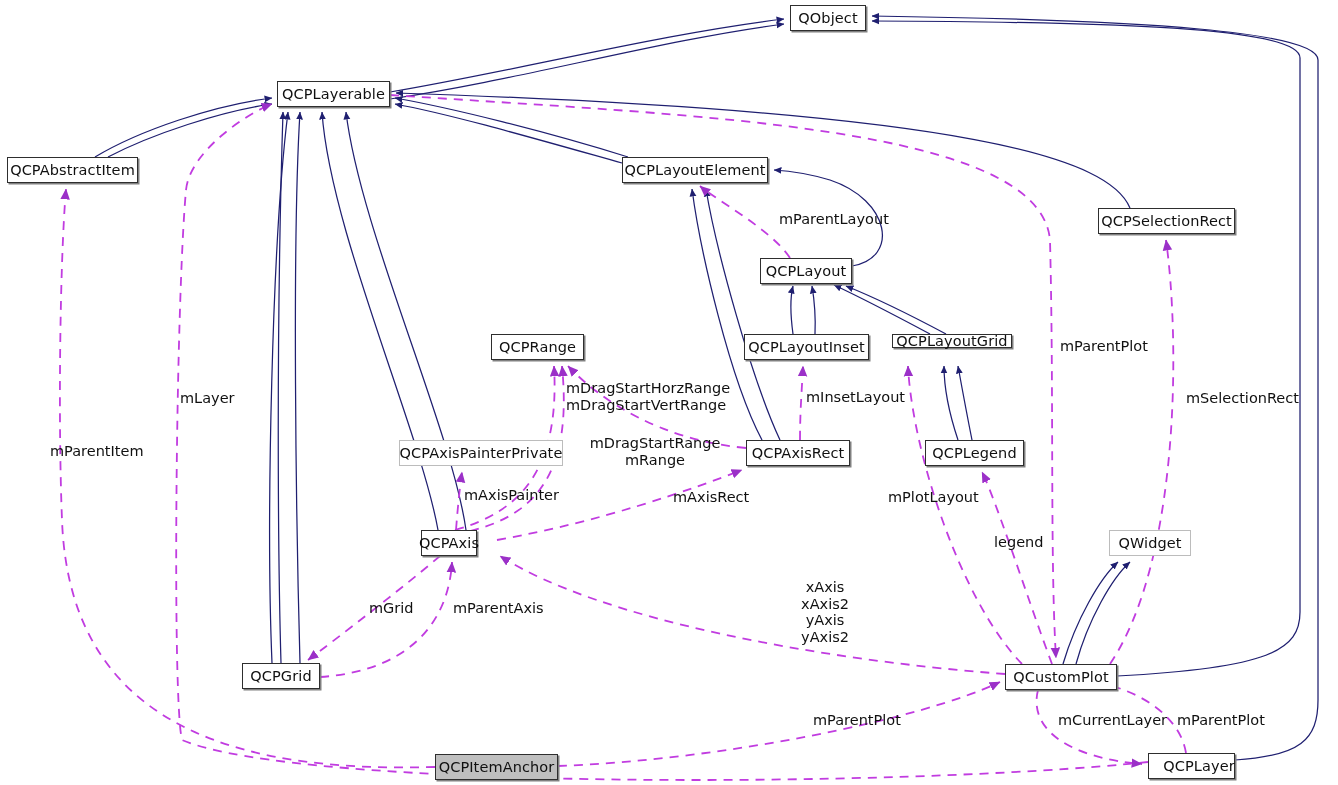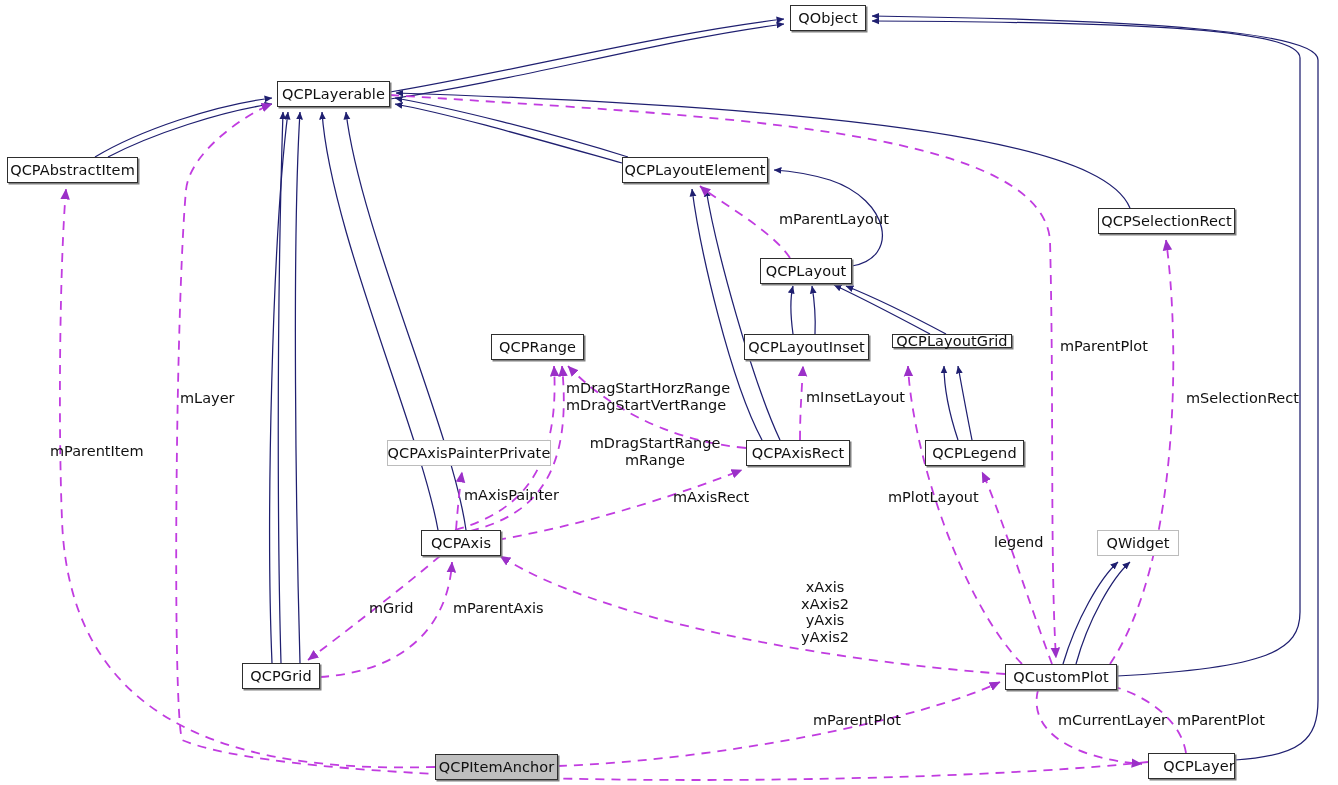--- a/index.html
+++ b/index.html
@@ -35,20 +35,21 @@
     white-space: nowrap;
     letter-spacing: 0.1px;
   }
   .node.strong {
     border: 1px solid #2e2e2e;
     box-shadow: 1.5px 1.5px 0 0 #808080;
   }
   .node.faded {
     border: 1px solid #bcbcbc;
     box-shadow: none;
+    margin-left: 12px;
   }
   .node.highlight {
     background: #bfbfbf;
     border: 1px solid #2e2e2e;
     box-shadow: 1.5px 1.5px 0 0 #808080;
   }
   .edge-label {
     position: absolute;
     font-size: 14.5px;
     color: #101010;
@@ -184,21 +185,21 @@
   </div>
   <div class="node faded" style="left:387px;top:440px;width:164px;height:26px;">
     <span>QCPAxisPainterPrivate</span>
   </div>
   <div class="node strong" style="left:746px;top:440px;width:104px;height:26px;">
     <span>QCPAxisRect</span>
   </div>
   <div class="node strong" style="left:925px;top:440px;width:99px;height:26px;">
     <span>QCPLegend</span>
   </div>
-  <div class="node strong" style="left:421px;top:530px;width:80px;height:26px;">
+  <div class="node strong" style="left:421px;top:530px;width:56px;height:26px;">
     <span>QCPAxis</span>
   </div>
   <div class="node faded" style="left:1097px;top:530px;width:82px;height:26px;">
     <span>QWidget</span>
   </div>
   <div class="node strong" style="left:242px;top:663px;width:78px;height:26px;">
     <span>QCPGrid</span>
   </div>
   <div class="node strong" style="left:1005px;top:664px;width:112px;height:26px;">
     <span>QCustomPlot</span>

